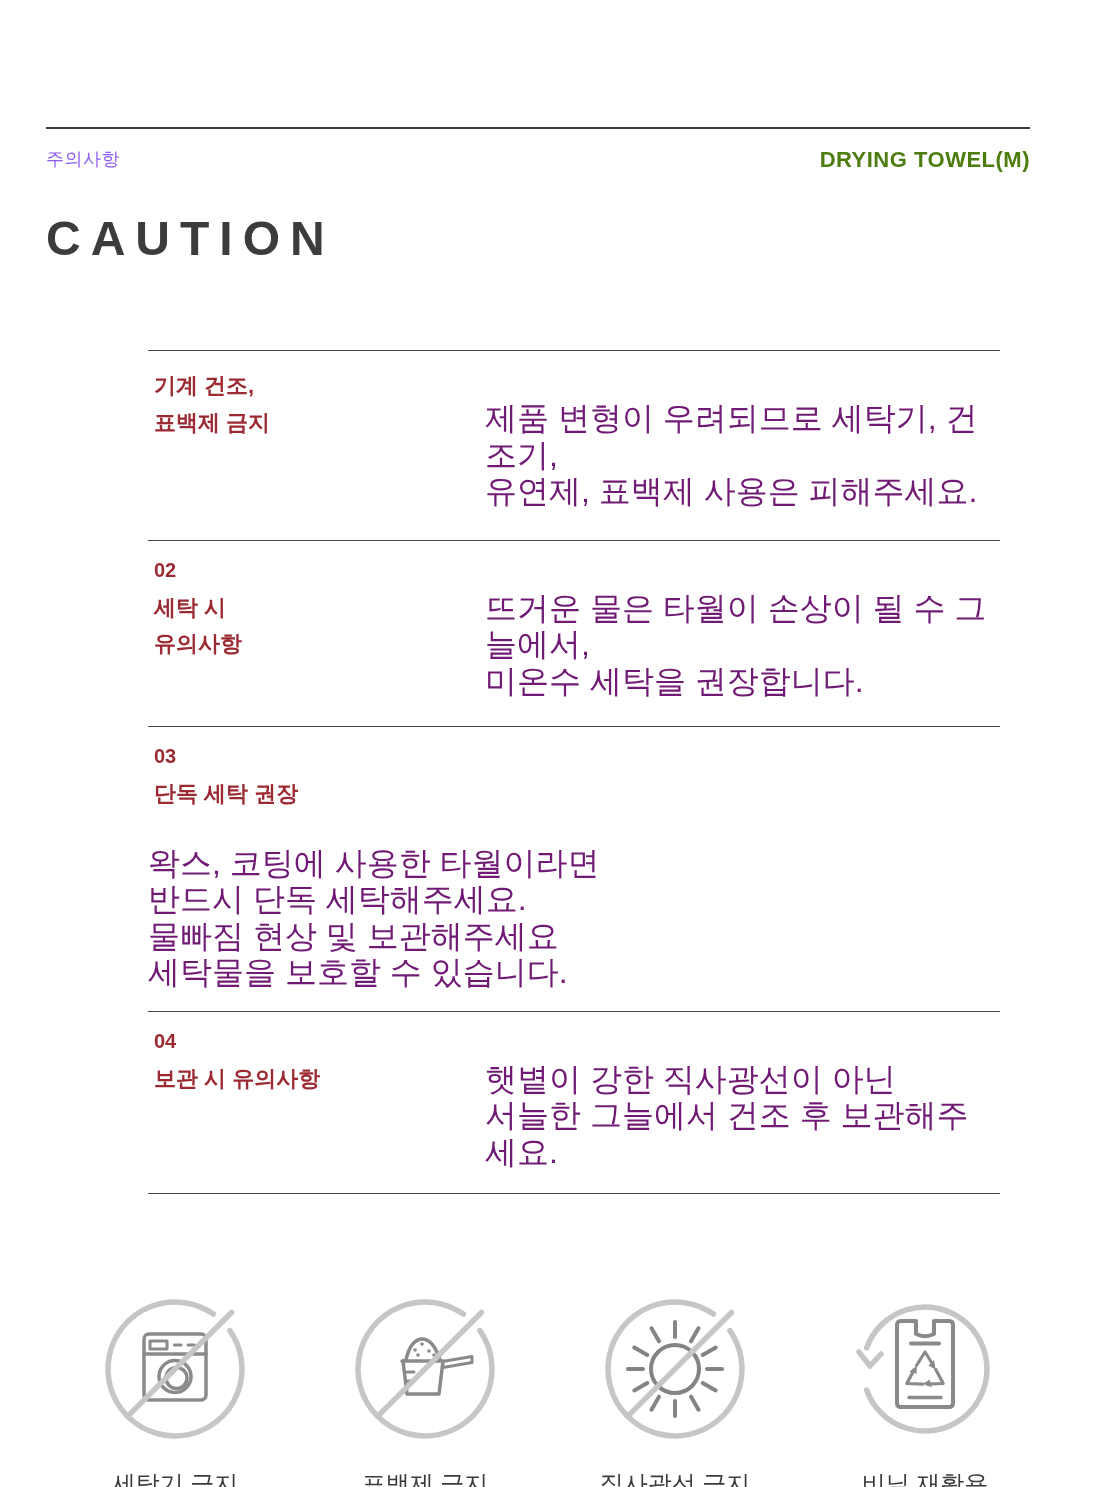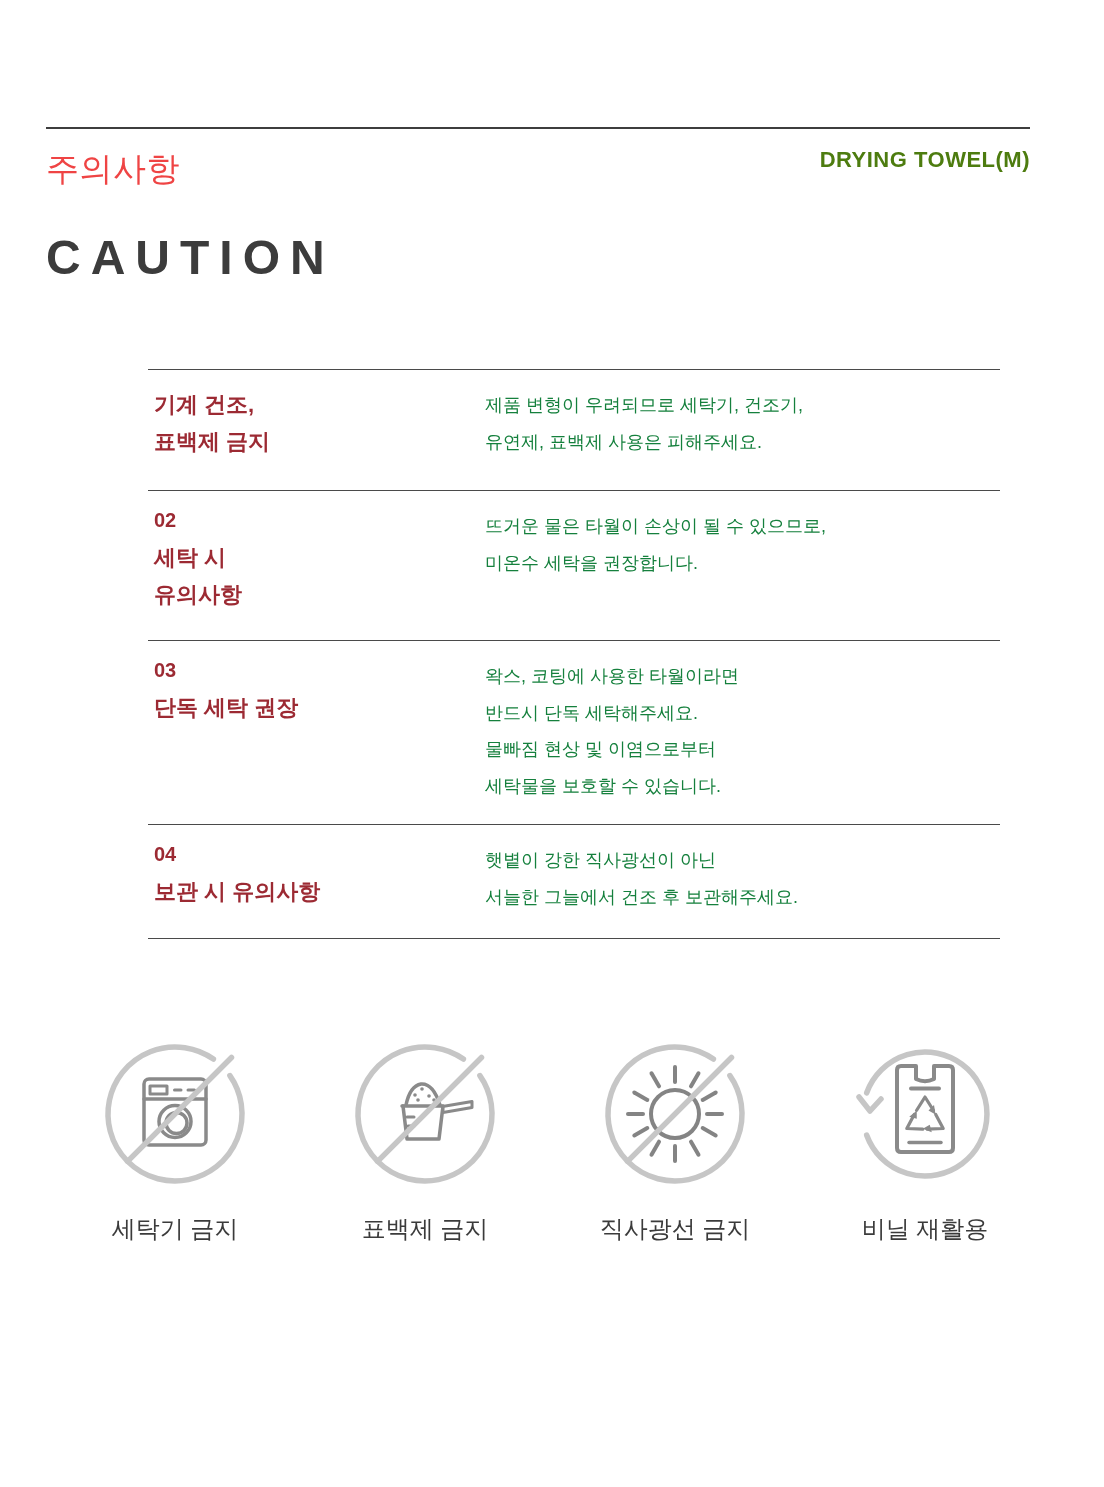--- a/index.html
+++ b/index.html
@@ -6,38 +6,38 @@
   body{
     width:1104px;height:1487px;position:relative;overflow:hidden;
     font-family:"Liberation Sans","DejaVu Sans",sans-serif;
     -webkit-font-smoothing:antialiased;
   }
   .page{position:relative;width:100%;height:100%;}
   .content{padding:0 74px 0 46px;}
 
   .top-rule{margin-top:127px;border-top:2px solid #3d3d3d;height:0;}
   .header-row{display:flex;justify-content:space-between;align-items:flex-start;margin-top:18px;}
-  .header-left{font-size:33px;color:#ef4444;letter-spacing:0.5px;}
+  .header-left{font-size:18px;color:#8b5cf6;letter-spacing:0.5px;}
   .header-right{font-size:22px;font-weight:bold;color:#4d7c0f;letter-spacing:0.5px;}
 
   .caution-title{
     margin-top:38px;font-size:48px;font-weight:bold;color:#3c3c3c;
     letter-spacing:10px;line-height:56px;
   }
 
   .sections{margin:83px 0 0 102px;width:852px;}
   .section{border-top:1px solid #4a4a4a;display:flex;padding-top:17px;}
   .section:nth-child(1){padding-bottom:30px;}
   .section:nth-child(2){padding-bottom:27px;}
-  .section:nth-child(3){padding-bottom:20px;}
+  .section:nth-child(3){padding-bottom:20px;flex-direction:column;}
   .section:nth-child(4){padding-bottom:23px;border-bottom:1px solid #4a4a4a;}
   .sec-left{width:337px;flex:none;padding-left:6px;box-sizing:border-box;}
   .sec-number{font-size:20px;font-weight:bold;color:#9c2a33;line-height:24px;margin-bottom:8px;}
   .sec-heading{font-size:22px;font-weight:bold;color:#9c2a33;line-height:36.5px;}
-  .sec-body{flex:1;font-size:18px;color:#15803d;line-height:36.5px;}
+  .sec-body{flex:1;margin-top:32px;font-size:32px;color:#701a75;line-height:36.5px;}
 
   .icons-row{
     margin:100px 0 0 54px;width:900px;
     display:flex;justify-content:space-between;align-items:flex-end;
   }
   .badge{width:150px;display:flex;flex-direction:column;align-items:center;}
   .badge svg{display:block;width:150px;height:150px;}
   .badge-label{margin-top:24px;font-size:24px;color:#3b3b3b;white-space:nowrap;}
 </style>
 </head>
@@ -72,36 +72,36 @@
 
       <div class="section">
         <div class="sec-left">
           <div class="sec-number">02</div>
           <div class="sec-heading">
             <div>세탁 시</div>
             <div>유의사항</div>
           </div>
         </div>
         <div class="sec-body">
-          <div>뜨거운 물은 타월이 손상이 될 수 있으므로,</div>
+          <div>뜨거운 물은 타월이 손상이 될 수 그늘에서,</div>
           <div>미온수 세탁을 권장합니다.</div>
         </div>
       </div>
 
       <div class="section">
         <div class="sec-left">
           <div class="sec-number">03</div>
           <div class="sec-heading">
             <div>단독 세탁 권장</div>
           </div>
         </div>
         <div class="sec-body">
           <div>왁스, 코팅에 사용한 타월이라면</div>
           <div>반드시 단독 세탁해주세요.</div>
-          <div>물빠짐 현상 및 이염으로부터</div>
+          <div>물빠짐 현상 및 보관해주세요</div>
           <div>세탁물을 보호할 수 있습니다.</div>
         </div>
       </div>
 
       <div class="section">
         <div class="sec-left">
           <div class="sec-number">04</div>
           <div class="sec-heading">
             <div>보관 시 유의사항</div>
           </div>

